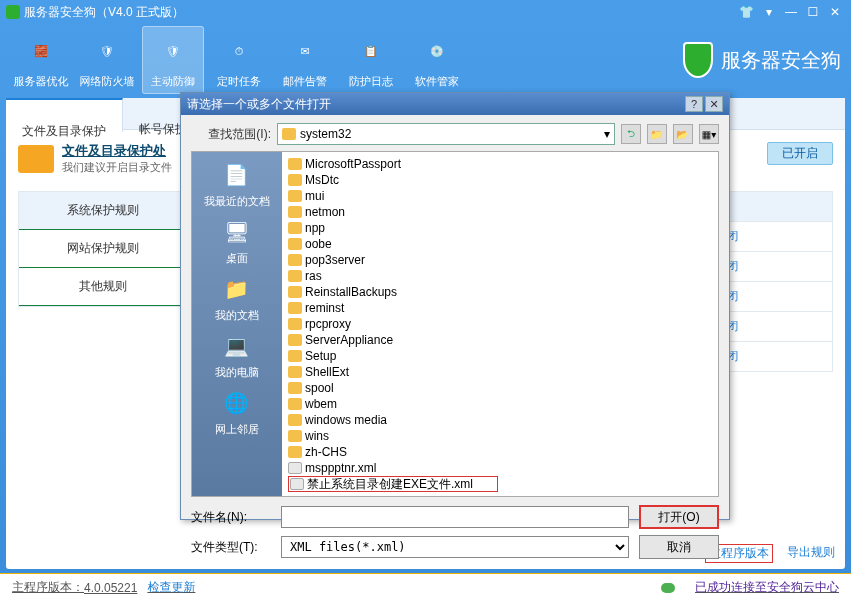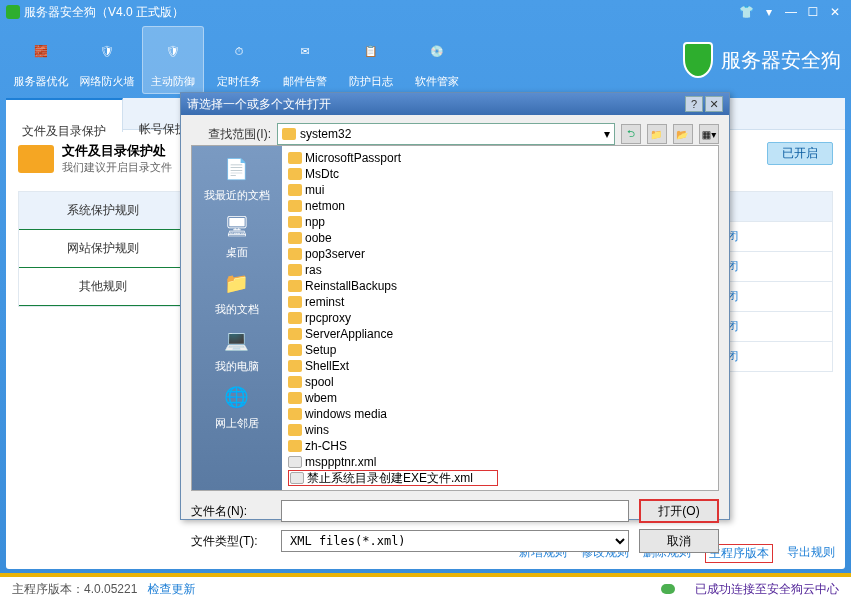--- a/index.html
+++ b/index.html
@@ -18,49 +18,49 @@
 .brand .bicon { width: 30px; height: 36px; background: #2eae2e; border-radius: 4px 4px 50% 50%; margin-right: 8px; border: 2px solid #fff; }
 
 .mainpanel { position: absolute; left: 6px; right: 6px; top: 98px; bottom: 32px; background: #fff; border-radius: 3px; }
 .tabs { height: 32px; border-bottom: 1px solid #d0e0ef; display: flex; background:#eaf2fb; }
 .tab { padding: 16px 16px; line-height: 30px; font-size: 12px; color:#333; border-right:1px solid #d0e0ef; }
 .tab.active { background: #fff; border-top:2px solid #1e7fd6; }
 
 .content { padding: 12px; position: relative; height: calc(100% - 32px); }
 .section-head { display:flex; align-items:center; gap:8px; }
 .section-head .folder-icon { width:36px; height:28px; background:#f5a623; border-radius:3px; position:relative; }
-.section-head h3 { color:#000000; font-size:13px; font-weight:bold; }
+.section-head h3 { color:#0c4a6e; font-size:13px; font-weight:bold;text-decoration:underline; }
 .section-head .sub { color:#666; font-size:11px; }
 .enabled-pill { position:absolute; right: 12px; top: 12px; background:#bfe3f7; color:#0a5ca0; border:1px solid #7ac1e8; padding:2px 14px; font-size:12px; border-radius:2px; }
 
 .leftnav { width: 170px; float:left; margin-top:16px; border:1px solid #e0e8f0; }
 .leftnav .nitem { padding:10px; font-size:12px; color:#333; border-bottom:1px solid #15803d; text-align:center; }
 .leftnav .nitem.active { background:#eaf2fb; }
 
 .rightlist { margin-left: 560px; margin-top: 16px; }
 .rightlist .rhead { text-align:center; font-size:12px; color:#333; background:#eaf2fb; padding:6px; border:1px solid #e0e8f0; }
 .rightlist .rrow { display:flex; justify-content:center; gap:6px; padding:6px; font-size:12px; border:1px solid #e0e8f0; border-top:none; }
 .rightlist .rrow .en { color:#1e7fd6; }
 .rightlist .rrow .cl { color:#1e7fd6; }
 
 .actions { position:absolute; right: 10px; bottom: 6px; display:flex; gap:14px; font-size:12px; color:#1e7fd6; }
 .actions .act.highlight { border:1px solid #d33; padding:0 3px; }
 
-.statusbar { position:absolute; left:0; right:0; bottom:0; height:28px; background:#fff; display:flex; align-items:center; padding:0 12px; font-size:12px; color:#555; border-top:4px solid #eab308; }
+.statusbar { position:absolute; left:0; right:0; bottom:0; height:28px; background:#fff; display:flex; align-items:center; padding:0 12px; font-size:12px; color:#555; border-top:1px solid #eab308;text-decoration:underline; }
 .statusbar .chk { color:#1e7fd6; margin-left:10px; }
 .statusbar .cloud { margin-left:auto; color:#4c1d95; display:flex; align-items:center; gap:20px;}
 .statusbar .cloud .cicon{ width:14px; height:10px; background:#4caf50; border-radius:6px;}
 
 
 .dialog { position:absolute; left:180px; top:92px; width:550px; height:428px; background:#efefef; border:1px solid #6a8db3; box-shadow: 2px 2px 6px rgba(0,0,0,.3); }
 .dlg-title { height:22px; background: linear-gradient(#5a8dd0,#3a6db0); color:#fff; font-size:12px; display:flex; align-items:center; padding:0 6px; }
 .dlg-title .spacer{flex:1;}
 .dlg-title .dtbtn{ width:18px; height:16px; margin-left:2px; background:#c9d6e8; color:#333; font-size:11px; display:flex; align-items:center; justify-content:center; border:1px solid #8aa; }
 .dlg-body { padding: 8px 10px; height: calc(100% - 22px); display:flex; flex-direction:column; }
-.dlg-row { display:flex; align-items:center; gap:6px; font-size:12px; }
+.dlg-row { display:flex; align-items:center; gap:6px; margin-bottom:6px; font-size:12px; }
 .dlg-row label { width: 80px; text-align:right; color:#333; }
 .dlg-row .combo { flex:1; height:22px; border:1px solid #7a9; background:#fff; font-size:12px; padding:0 4px; display:flex; align-items:center; }
 .dlg-row .icbtn { width:20px; height:20px; border:1px solid #aaa; background:#ddd; font-size:10px; display:flex; align-items:center; justify-content:center; }
 
 .dlg-mid { flex:1; display:flex; border:1px solid #aaa; background:#fff; }
 .places { width:90px; background:#6b8bb5; background: linear-gradient(#7a9ac2,#5a7aa2); display:flex; flex-direction:column; align-items:center; padding-top:4px; gap:2px; }
 .place { width:80px; text-align:center; color:#fff; font-size:11px; padding:2px 0; }
 .place .picon { width:34px; height:34px; margin:0 auto 2px; border-radius:4px; display:flex; align-items:center; justify-content:center; font-size:20px; }
 
 .filelist { flex:1; padding:4px 6px; display:flex; flex-direction:column; flex-wrap:wrap; align-content:flex-start; gap:0 16px; font-size:12px; font-family: SimSun, monospace; overflow:hidden; }

